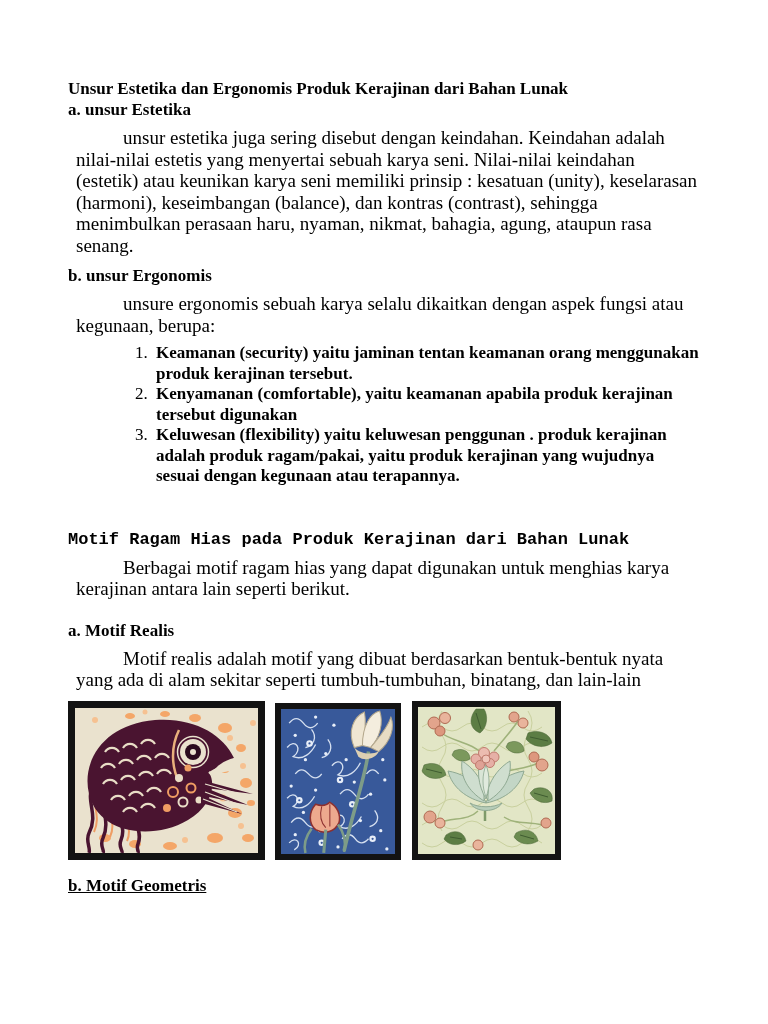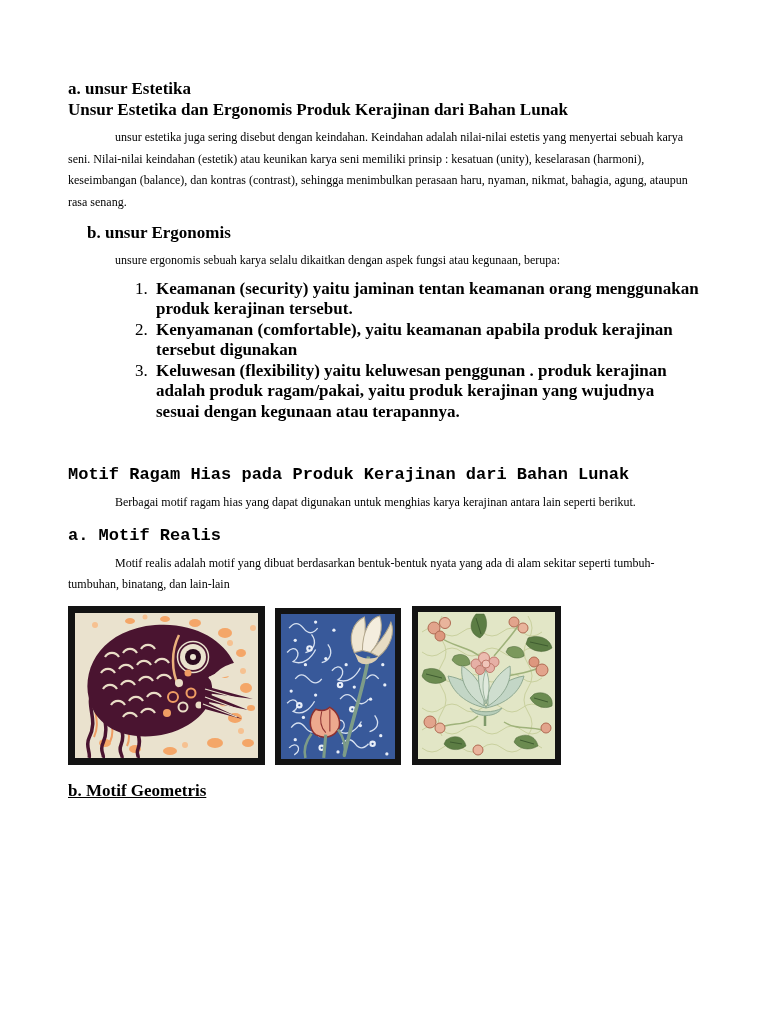--- a/index.html
+++ b/index.html
@@ -3,44 +3,44 @@
 <meta charset="utf-8">
 <style>
   html,body{margin:0;padding:0;}
   body{
     width:768px;height:1024px;background:#ffffff;color:#000;
     font-family:"Liberation Serif","DejaVu Serif",serif;
     overflow:hidden;
   }
   .page{box-sizing:border-box;width:768px;height:1024px;padding:78px 68px 0 68px;}
   .h{font-weight:bold;font-size:17px;line-height:21px;margin:0;}
-  .body-p{margin:7px 0 0 0;font-size:12px;line-height:21.5px;text-indent:47px;text-align:left;}
-  #head-ergonomis{margin-top:9px;margin-left:19px;}
+  .body-p{margin:7px 0 0 8px;font-size:19px;line-height:21.5px;text-indent:47px;text-align:left;}
+  #head-ergonomis{margin-top:9px;}
   .num-list{margin-top:7px;font-size:17px;}
   .li{display:flex;line-height:20.5px;padding-left:67px;}
   .li .num{width:21px;flex:0 0 21px;}
   .li .litext{flex:1;font-weight:bold;}
   #head-motif{margin-top:42px;font-family:Liberation Mono, monospace;}
-  #head-realis{margin-top:11px;font-family:Liberation Mono, monospace;}
+  #head-realis{margin-top:20px;}
   .images-row{display:flex;margin-top:10px;align-items:flex-start;}
   .frame{box-sizing:border-box;background:#fff;border:6px solid #131313;}
   .frame svg{display:block;width:100%;height:100%;}
   #frame-fish{width:197px;height:159px;border-width:7px;margin-right:10px;}
   #frame-blue{width:126px;height:157px;margin-right:11px;margin-top:2px;}
   #frame-green{width:149px;height:159px;}
   #head-geometris{margin-top:15px;text-decoration:underline;}
   #para-geometris{margin-top:6px;}
 </style>
 </head>
 <body>
 
 <div class="page">
 
+  <div class="h">Unsur Estetika dan Ergonomis Produk Kerajinan dari Bahan Lunak</div>
   <div class="h">a. unsur Estetika</div>
-  <div class="h">Unsur Estetika dan Ergonomis Produk Kerajinan dari Bahan Lunak</div>
 
   <p class="body-p">unsur estetika juga sering disebut dengan keindahan. Keindahan adalah nilai-nilai estetis yang menyertai sebuah karya seni. Nilai-nilai keindahan (estetik) atau keunikan karya seni memiliki prinsip : kesatuan (unity), keselarasan (harmoni), keseimbangan (balance), dan kontras (contrast), sehingga menimbulkan perasaan haru, nyaman, nikmat, bahagia, agung, ataupun rasa senang.</p>
 
   <div class="h" id="head-ergonomis">b. unsur Ergonomis</div>
   <p class="body-p">unsure ergonomis sebuah karya selalu dikaitkan dengan aspek fungsi atau kegunaan, berupa:</p>
 
   <div class="num-list">
     <div class="li">
       <span class="num">1.</span>
       <span class="litext">Keamanan (security) yaitu jaminan tentan keamanan orang menggunakan produk kerajinan tersebut.</span>

